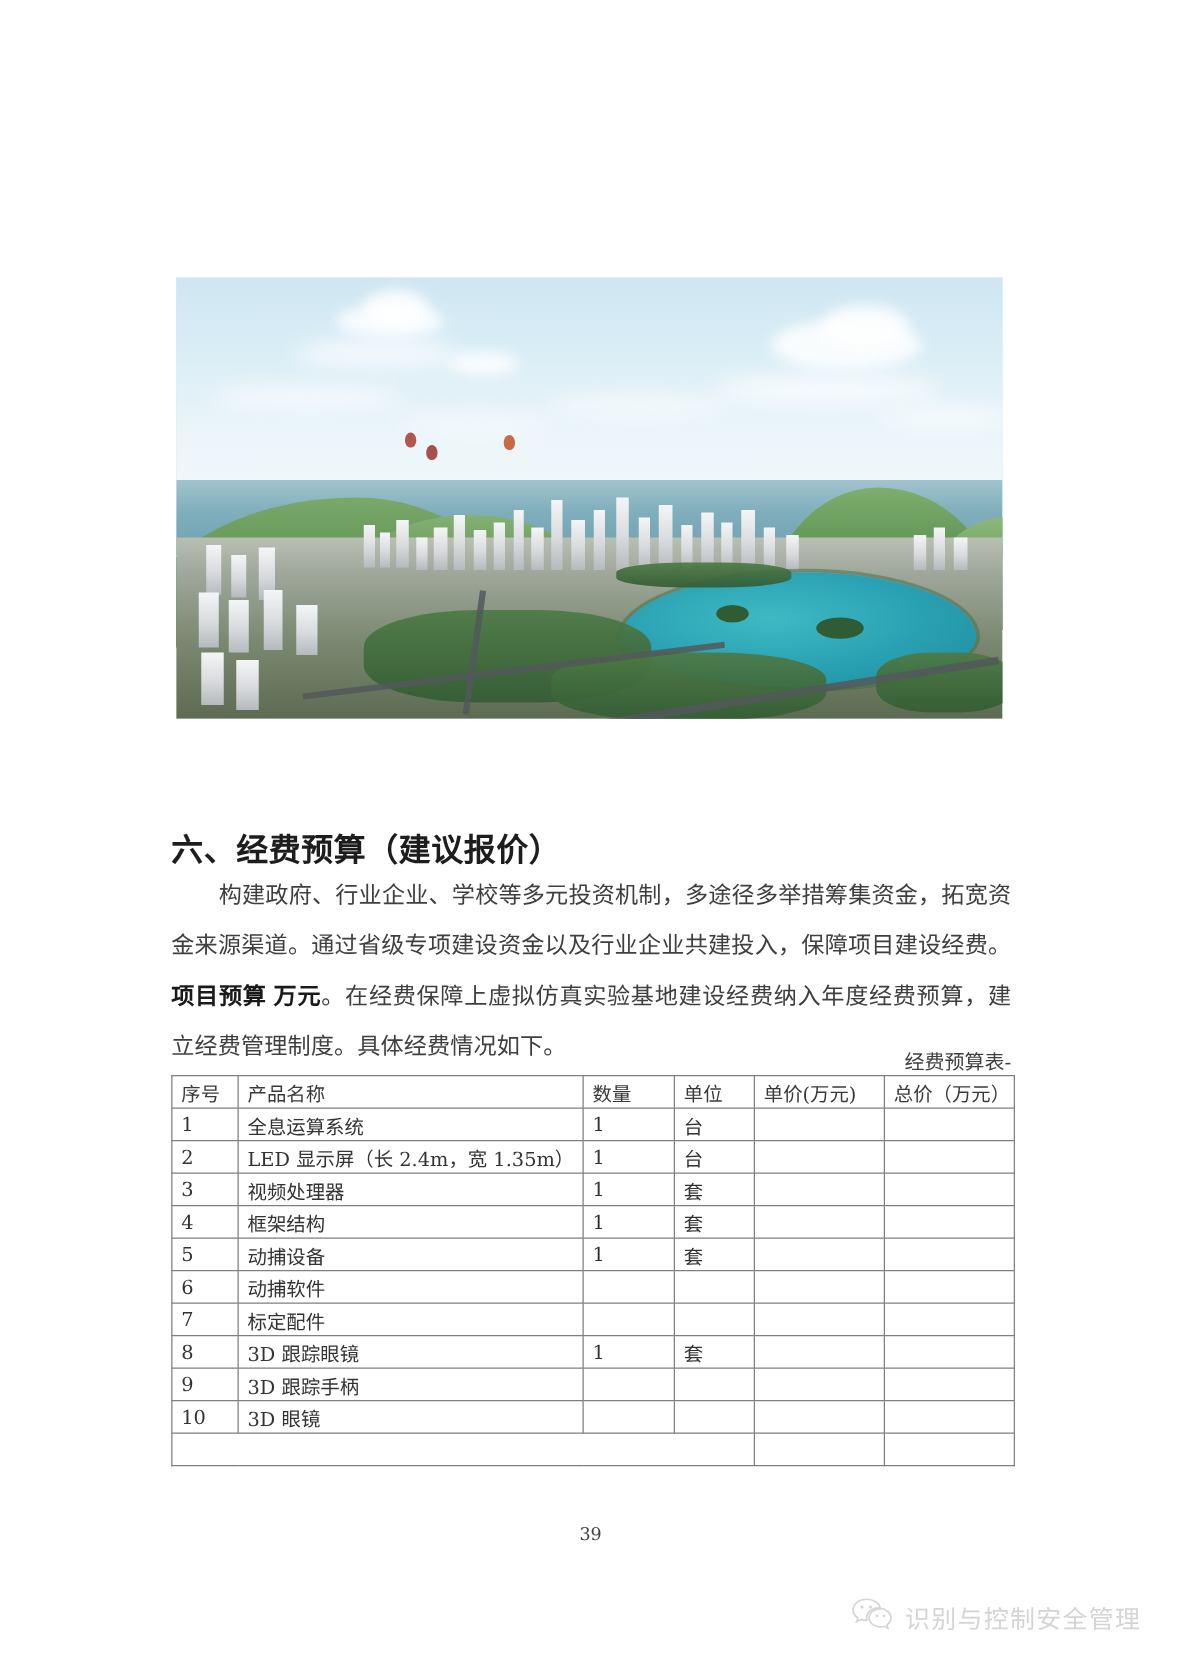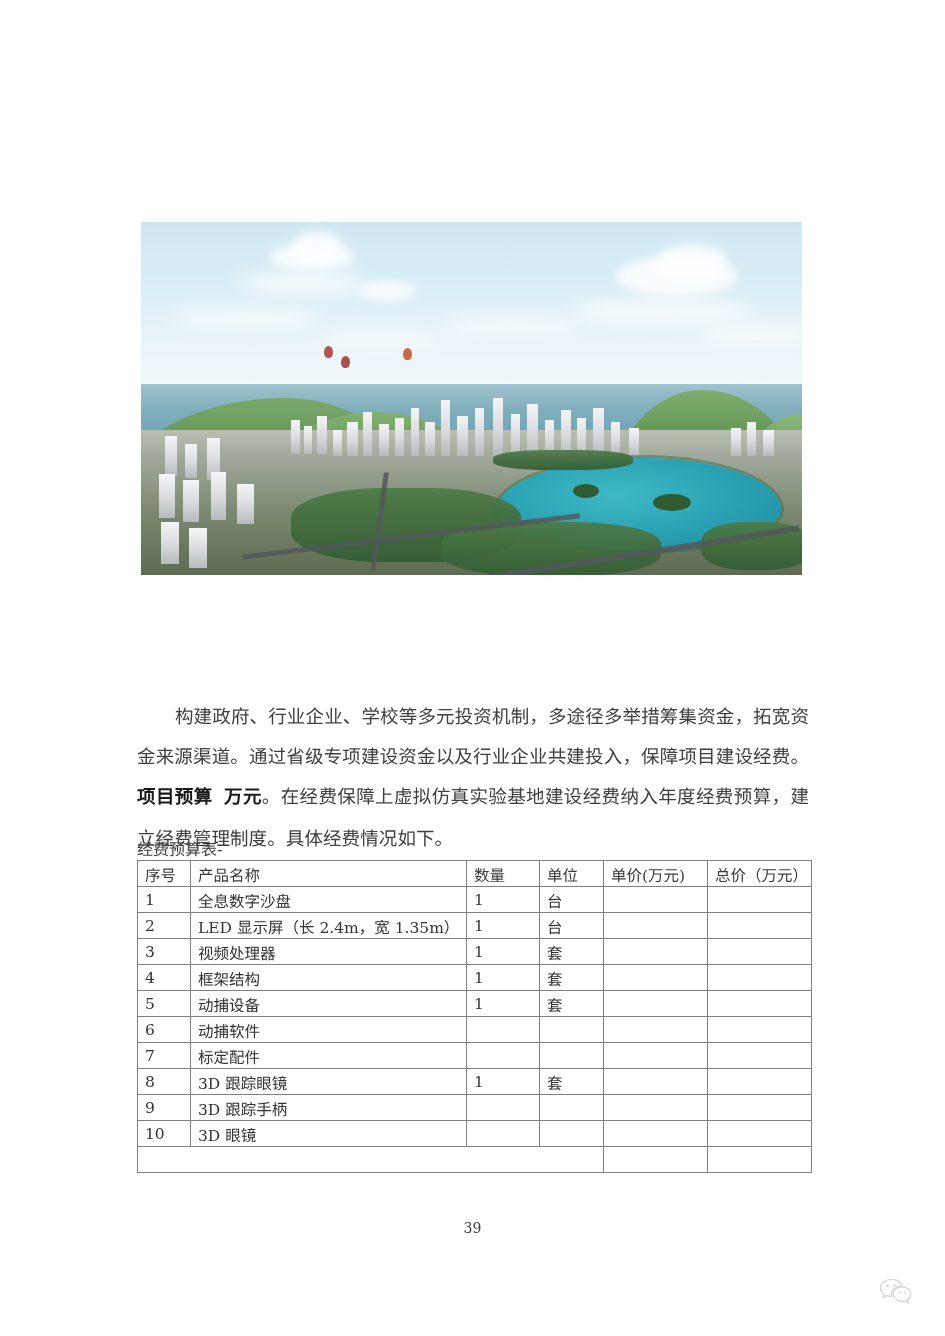--- a/index.html
+++ b/index.html
@@ -141,31 +141,31 @@
     font-family: "DejaVu Sans", "Liberation Sans", sans-serif;
   }
 
   #para-budget {
     left: 137px;
     top: 678px;
     width: 672px;
   }
   #para-budget b {
     color: #1a1a1a;
-    font-family: Liberation Mono, monospace;
+    font-family: Liberation Sans, sans-serif;
     font-weight: bold;
   }
 
   
   #table-caption {
     position: absolute;
     left: 137px;
     top: 836px;
     width: 672px;
-    text-align: left;
+    text-align: right;
     font-size: 16px;
     color: #3f3f3f;
   }
 
   #budget-table {
     position: absolute;
     left: 137px;
     top: 860px;
     width: 674px;
     border-collapse: collapse;
@@ -306,20 +306,21 @@
     <div class="greenbelt" style="left:150px; top:266px; width:230px; height:74px;"></div>
     <div class="greenbelt" style="left:300px; top:300px; width:220px; height:54px;"></div>
     <div class="greenbelt" style="left:352px; top:228px; width:140px; height:20px;"></div>
     <div class="greenbelt" style="left:560px; top:300px; width:110px; height:48px;"></div>
 
     <div class="road" style="left:100px; top:312px; width:340px; height:5px; transform:rotate(-7deg);"></div>
     <div class="road" style="left:320px; top:330px; width:340px; height:6px; transform:rotate(-9deg);"></div>
     <div class="road" style="left:236px; top:250px; width:5px; height:100px; transform:rotate(8deg);"></div>
   </div>
 
+  <h2 id="heading-six">六、经费预算（建议报价）</h2>
 
   <p class="para" id="para-budget"><span class="indent"></span><span>构建政府、行业企业、学校等多元投资机制，多途径多举措筹集资金，拓宽资金来源渠道。通过省级专项建设资金以及行业企业共建投入，保障项目建设经费。</span><b>项目预算 万元</b><span>。在经费保障上虚拟仿真实验基地建设经费纳入年度经费预算，建立经费管理制度。具体经费情况如下。</span></p>
 
   <div id="table-caption">经费预算表-</div>
 
   <table id="budget-table">
     <colgroup>
       <col class="col-no">
         <col class="col-name">
         <col class="col-qty">
@@ -334,21 +335,21 @@
         <td>数量</td>
         <td>单位</td>
         <td>单价(万元)</td>
         <td>总价（万元）</td>
       </tr>
     </thead>
     <tbody id="table-body">
 
     <tr>
           <td>1</td>
-          <td class="cell-name">全息数字沙盘</td>
+          <td class="cell-name">全息运算系统</td>
           <td>1</td>
           <td>台</td>
           <td></td>
           <td></td>
         </tr>
         <tr>
           <td>2</td>
           <td class="cell-name">LED 显示屏（长 2.4m，宽 1.35m）</td>
           <td>1</td>
           <td>台</td>
@@ -433,15 +434,16 @@
     <span class="wechat-icon">
       <svg width="34" height="26" viewBox="0 0 34 26" aria-hidden="true">
         <path d="M12.2 1.4C6.3 1.4 1.5 5.2 1.5 9.9c0 2.6 1.5 4.9 3.8 6.5l-1 3 3.4-1.7c1.2.4 2.5.6 3.9.6.3 0 .7 0 1-.1-.2-.6-.3-1.3-.3-2 0-4.4 4.4-8 9.9-8 .4 0 .7 0 1.1.1-.8-4-5.3-6.9-11.1-6.9z" fill="none" stroke="#9b9b9b" stroke-width="1.3"></path>
         <circle cx="8.6" cy="7.6" r="1.25" fill="#9b9b9b"></circle>
         <circle cx="15.4" cy="7.6" r="1.25" fill="#9b9b9b"></circle>
         <path d="M23.3 8.9c-5 0-9.1 3.3-9.1 7.3 0 4 4.1 7.3 9.1 7.3 1.1 0 2.1-.2 3.1-.5l2.9 1.5-.8-2.6c2-1.4 3.3-3.4 3.3-5.7 0-4-4.1-7.3-8.5-7.3z" fill="none" stroke="#9b9b9b" stroke-width="1.3"></path>
         <circle cx="20.6" cy="14.6" r="1.1" fill="#9b9b9b"></circle>
         <circle cx="26.2" cy="14.6" r="1.1" fill="#9b9b9b"></circle>
       </svg>
     </span>
+    <span class="wm-text">识别与控制安全管理</span>
   </div>
 
 </div>
 
 </body></html>

